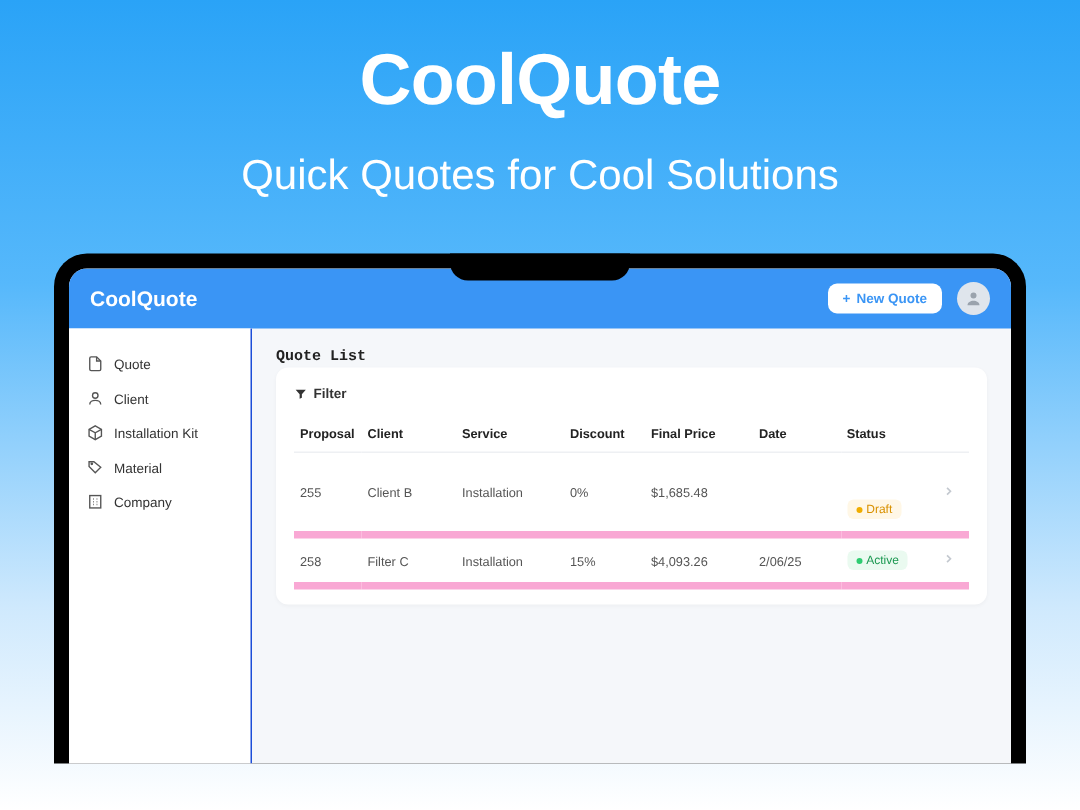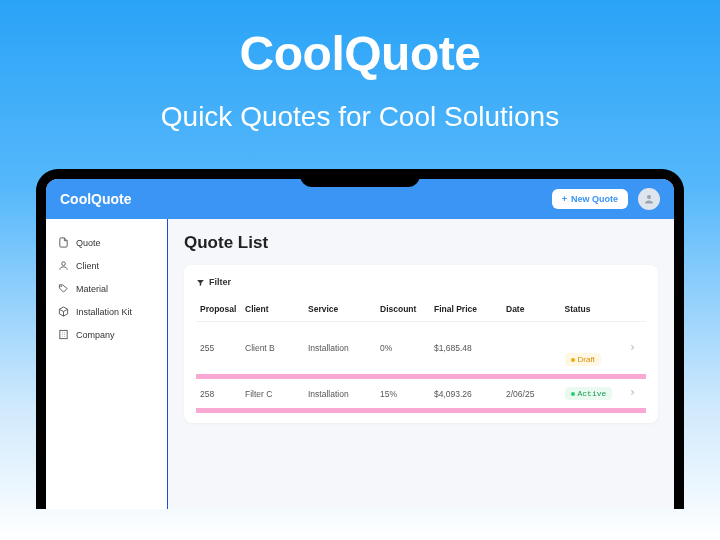--- a/index.html
+++ b/index.html
@@ -41,21 +41,21 @@
 .body { display: flex; flex: 1; }
 .sidebar {
   width: 122px; background: #fff; padding: 12px 0; border-right: 1px solid #1d4ed8;
 }
 .side-item {
   display: flex; align-items: center; gap: 7px; padding: 6px 12px;
   font-size: 9px; color: #333; cursor: pointer;
 }
 .side-item svg { width: 11px; height: 11px; flex-shrink: 0; stroke: #555; }
 .main { flex: 1; padding: 14px 16px; }
-.main h3 { font-size: 17px; font-weight: 700; color: #222; margin-bottom: 12px; }
+.main h3 { font-size: 10px; font-weight: 700; color: #222; margin-bottom: 1px; font-family: Liberation Mono, monospace; }
 .card {
   background: #fff; border-radius: 8px; padding: 10px 12px;
   box-shadow: 0 1px 3px rgba(0,0,0,0.04);
 }
 .filter-row {
   display: flex; align-items: center; gap: 4px; font-size: 9px;
   font-weight: 600; color: #333; padding: 2px 0 10px; cursor: pointer;
 }
 table { width: 100%; border-collapse: collapse; font-size: 8.5px; }
 th {
@@ -63,21 +63,21 @@
   border-bottom: 1px solid #eef0f3;
 }
 td { padding: 8px 4px; color: #555; border-bottom: 5px solid #f9a8d4; }
 .badge {
   display: inline-flex; align-items: center; gap: 3px; padding: 2px 6px;
   border-radius: 4px; font-size: 8px; font-weight: 500;
 }
 .dot { width: 4px; height: 4px; border-radius: 50%; display: inline-block; }
 .badge-draft { background: #fff7e6; color: #d99100; margin-top: 23px; }
 .badge-draft .dot { background: #f0ad00; }
-.badge-active { background: #eafaf0; color: #1a9850; font-family: Liberation Mono, monospace; }
+.badge-active { background: #eafaf0; color: #1a9850; }
 .badge-active .dot { background: #2ecc71; }
 .badge-expired { background: #fdecec; color: #d84545; }
 .badge-expired .dot { background: #e74c3c; }
 .chev { color: #c3c8cf; }
 .col-prop{width:10%}.col-cli{width:14%}.col-svc{width:16%}.col-disc{width:12%}.col-price{width:16%}.col-date{width:13%}.col-stat{width:14%}.col-act{width:5%}
 </style>
 </head>
 <body>
 
 <div class="hero">
@@ -116,31 +116,31 @@
         </div>
         <div class="side-item">
           <svg viewBox="0 0 24 24" fill="none" stroke-width="2">
               <circle cx="12" cy="8" r="4"></circle>
               <path d="M4 21c0-4 4-6 8-6s8 2 8 6"></path>
             </svg>
           <span>Client</span>
         </div>
         <div class="side-item">
           <svg viewBox="0 0 24 24" fill="none" stroke-width="2">
+              <path d="M12 2l9 5v10l-9 5-9-5V7l9-5z"></path>
+              <path d="M3 7l9 5 9-5M12 12v10"></path>
+            </svg>
+          <span>Installation Kit</span>
+        </div>
+        <div class="side-item">
+          <svg viewBox="0 0 24 24" fill="none" stroke-width="2">
               <path d="M20 12l-8 8-9-9V4h7l10 8z"></path>
               <circle cx="7" cy="7" r="1"></circle>
             </svg>
           <span>Material</span>
-        </div>
-        <div class="side-item">
-          <svg viewBox="0 0 24 24" fill="none" stroke-width="2">
-              <path d="M12 2l9 5v10l-9 5-9-5V7l9-5z"></path>
-              <path d="M3 7l9 5 9-5M12 12v10"></path>
-            </svg>
-          <span>Installation Kit</span>
         </div>
         <div class="side-item">
           <svg viewBox="0 0 24 24" fill="none" stroke-width="2">
               <rect x="4" y="3" width="16" height="18"></rect>
               <path d="M9 8h1M14 8h1M9 12h1M14 12h1M9 16h1M14 16h1"></path>
             </svg>
           <span>Company</span>
         </div>
       </div>
 

